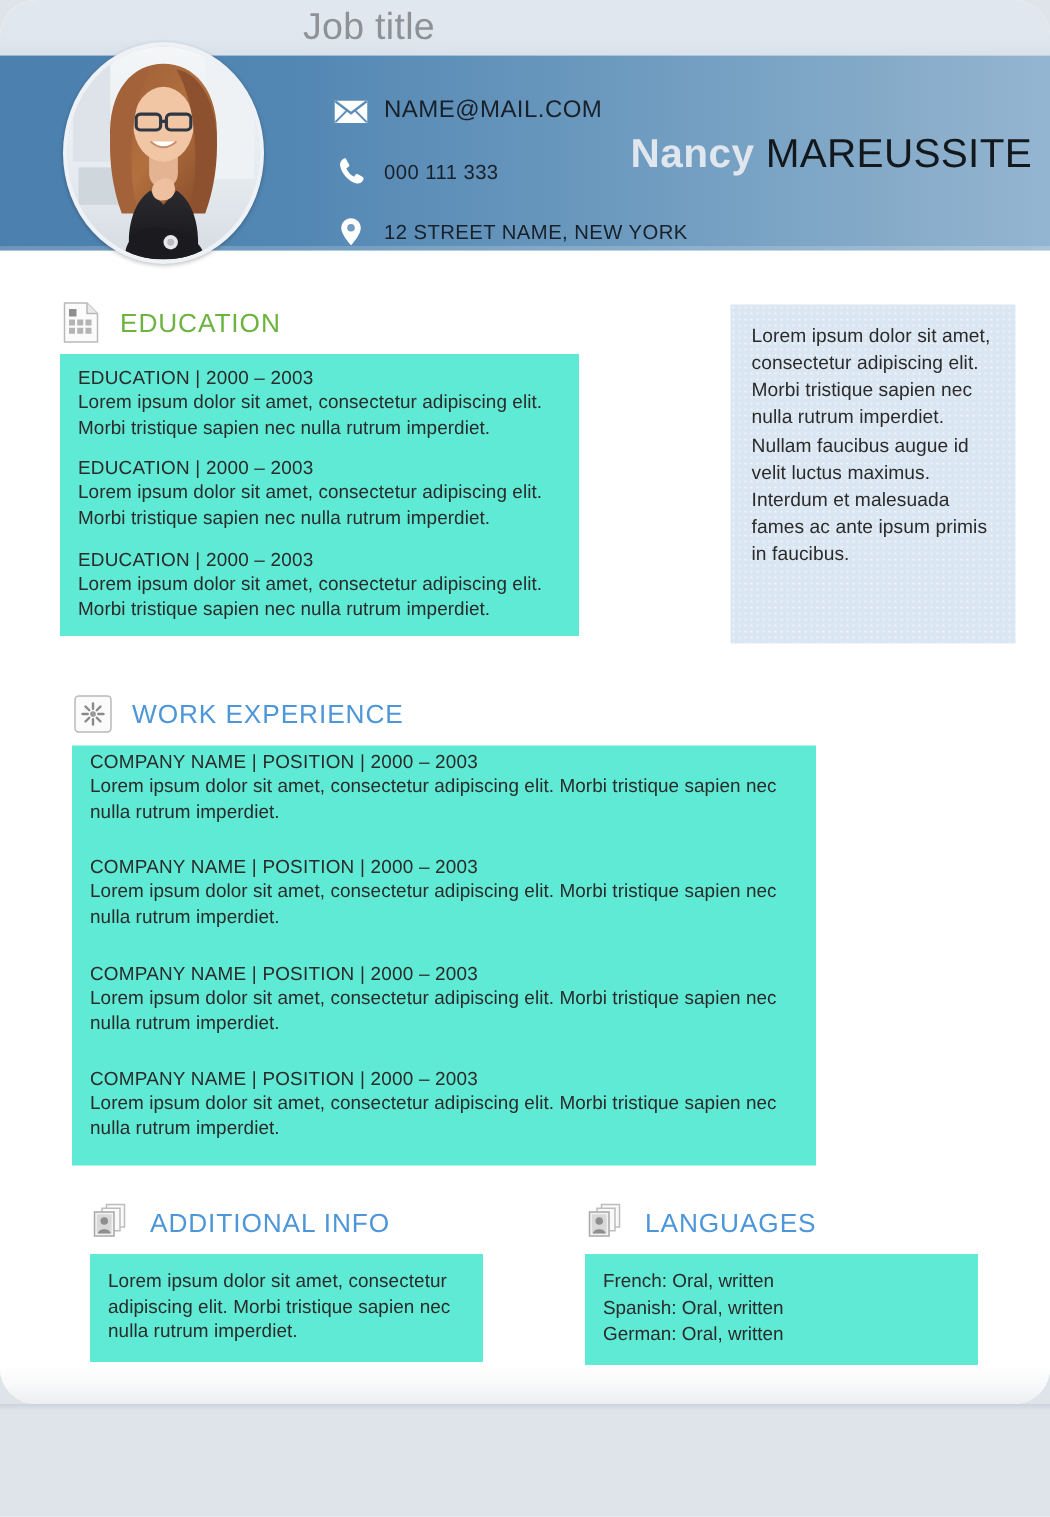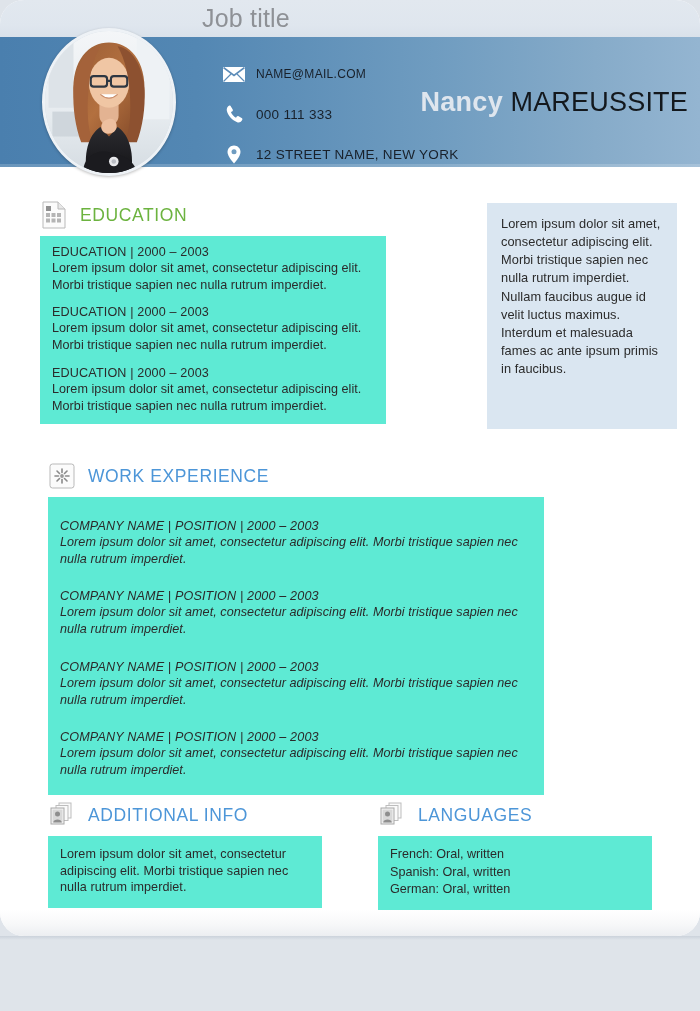--- a/index.html
+++ b/index.html
@@ -84,21 +84,21 @@
     margin-right: 10px;
     flex: 0 0 24px;
   }
   .contact-icon svg { display: block; }
   .contact-text {
     font-size: 13.5px;
     color: #18202a;
     letter-spacing: 0.3px;
     white-space: nowrap;
   }
-  .contact-text.email { font-size: 12px; }
+  .contact-text.email { font-size: 16px; }
 
   
   .name-block {
     position: absolute;
     right: 12px;
     top: 87px;
     font-size: 27px;
     white-space: nowrap;
     z-index: 4;
   }
@@ -178,33 +178,33 @@
     line-height: 1.42;
     letter-spacing: 0.05px;
   }
 
   
   .work-area {
     position: absolute;
     left: 48px; top: 461px;
     width: 496px;
   }
-  .work-box { margin-top: 6px; padding: 22px 12px 16px 12px; font-style: italic; }
+  .work-box { margin-top: 6px; padding: 4px 12px 16px 12px; }
   .work-item { margin-bottom: 22px; }
   .work-item:last-child { margin-bottom: 0; }
 
   
   .bottom-row {
     position: absolute;
     left: 48px; top: 800px;
     width: 604px;
     display: flex;
     gap: 56px;
   }
-  .bottom-col { width: 300px; }
+  .bottom-col { width: 300px; margin-left: 12px; }
   .bottom-box {
     margin-top: 6px;
     padding: 10px 12px 12px 12px;
     min-height: 62px;
   }
   .lang-line {
     font-size: 12.6px;
     color: #2b2b2b;
     line-height: 1.4;
   }

